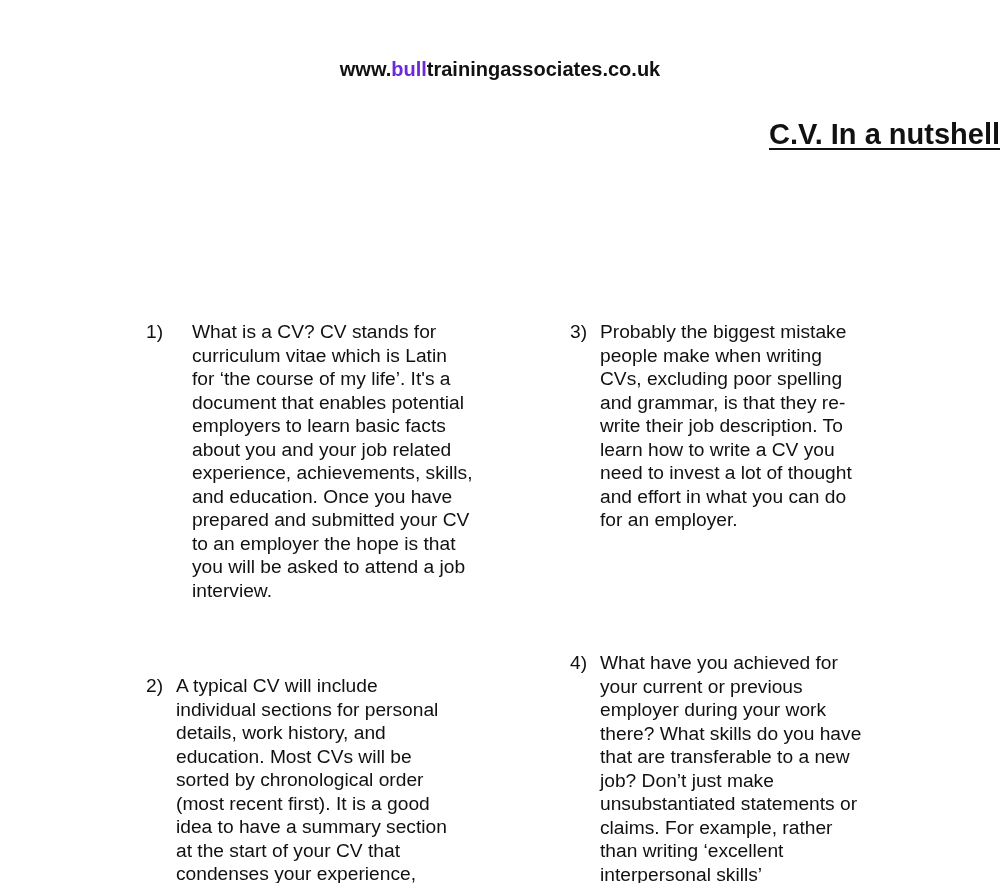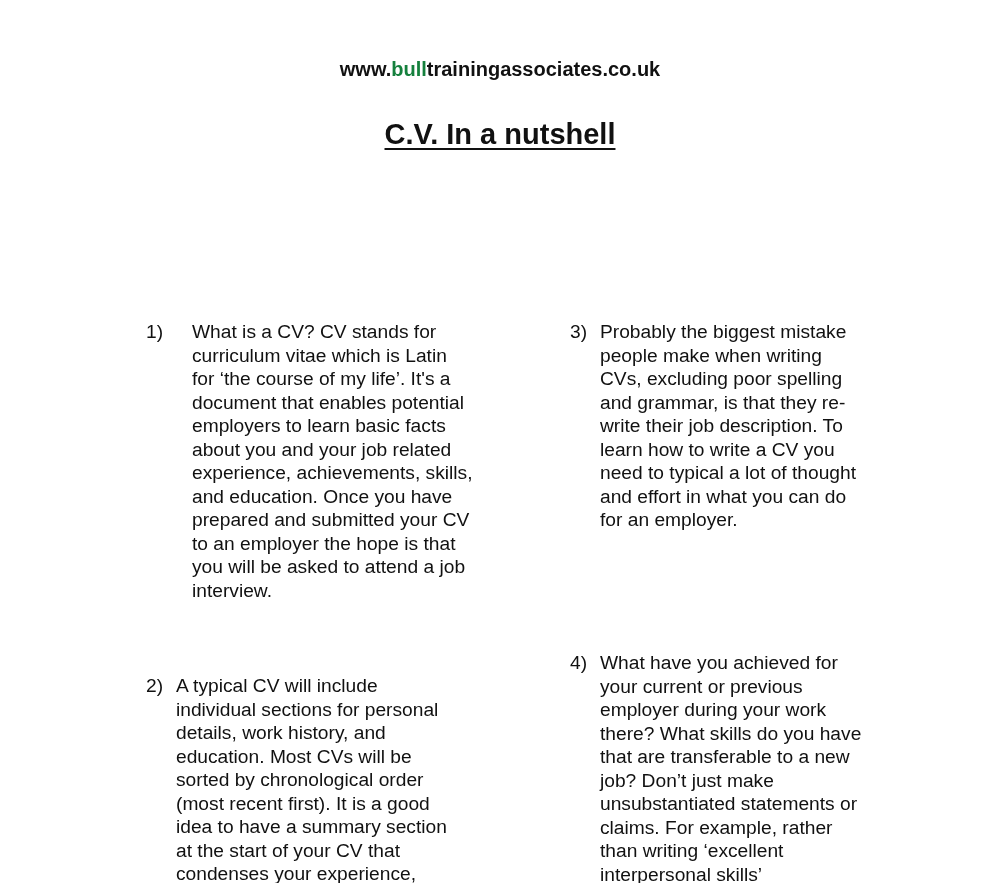--- a/index.html
+++ b/index.html
@@ -26,21 +26,21 @@
     letter-spacing: 0px;
   }
   .site-url .brand {
     color: #d42020;
   }
   .doc-title {
     position: absolute;
     top: 118px;
     left: 0;
     width: 1000px;
-    text-align: center;
+    text-align: right;
     font-weight: bold;
     font-size: 29px;
     text-decoration: underline;
     text-decoration-thickness: 2px;
     text-underline-offset: 4px;
   }
   .item {
     position: absolute;
     font-size: 19.2px;
     line-height: 23.5px;
@@ -61,21 +61,21 @@
   #item-2 .body { left: 30px; width: 320px; }
   #item-3 { left: 570px; top: 320px; }
   #item-3 .body { left: 30px; width: 300px; }
   #item-4 { left: 570px; top: 651px; }
   #item-4 .body { left: 30px; width: 300px; }
 </style>
 </head>
 <body>
 
 <div class="site-url">
-  <span>www.</span><span class="brand" style="color: #15803d;">bull</span><span>trainingassociates.co.uk</span>
+  <span>www.</span><span class="brand" style="color: #6d28d9;">bull</span><span>trainingassociates.co.uk</span>
 </div>
 
 <div class="doc-title">C.V. In a nutshell</div>
 
 <div class="item" id="item-1">
   <span class="num">1)</span>
   <span class="body"> What is a CV? CV stands for
 curriculum vitae which is Latin
 for ‘the course of my life’. It's a
 document that enables potential
@@ -103,21 +103,21 @@
 </div>
 
 <div class="item" id="item-3">
   <span class="num">3)</span>
   <span class="body">Probably the biggest mistake
 people make when writing
 CVs, excluding poor spelling
 and grammar, is that they re-
 write their job description. To
 learn how to write a CV you
-need to typical a lot of thought
+need to invest a lot of thought
 and effort in what you can do
 for an employer.</span>
 </div>
 
 <div class="item" id="item-4">
   <span class="num">4)</span>
   <span class="body">What have you achieved for
 your current or previous
 employer during your work
 there? What skills do you have

